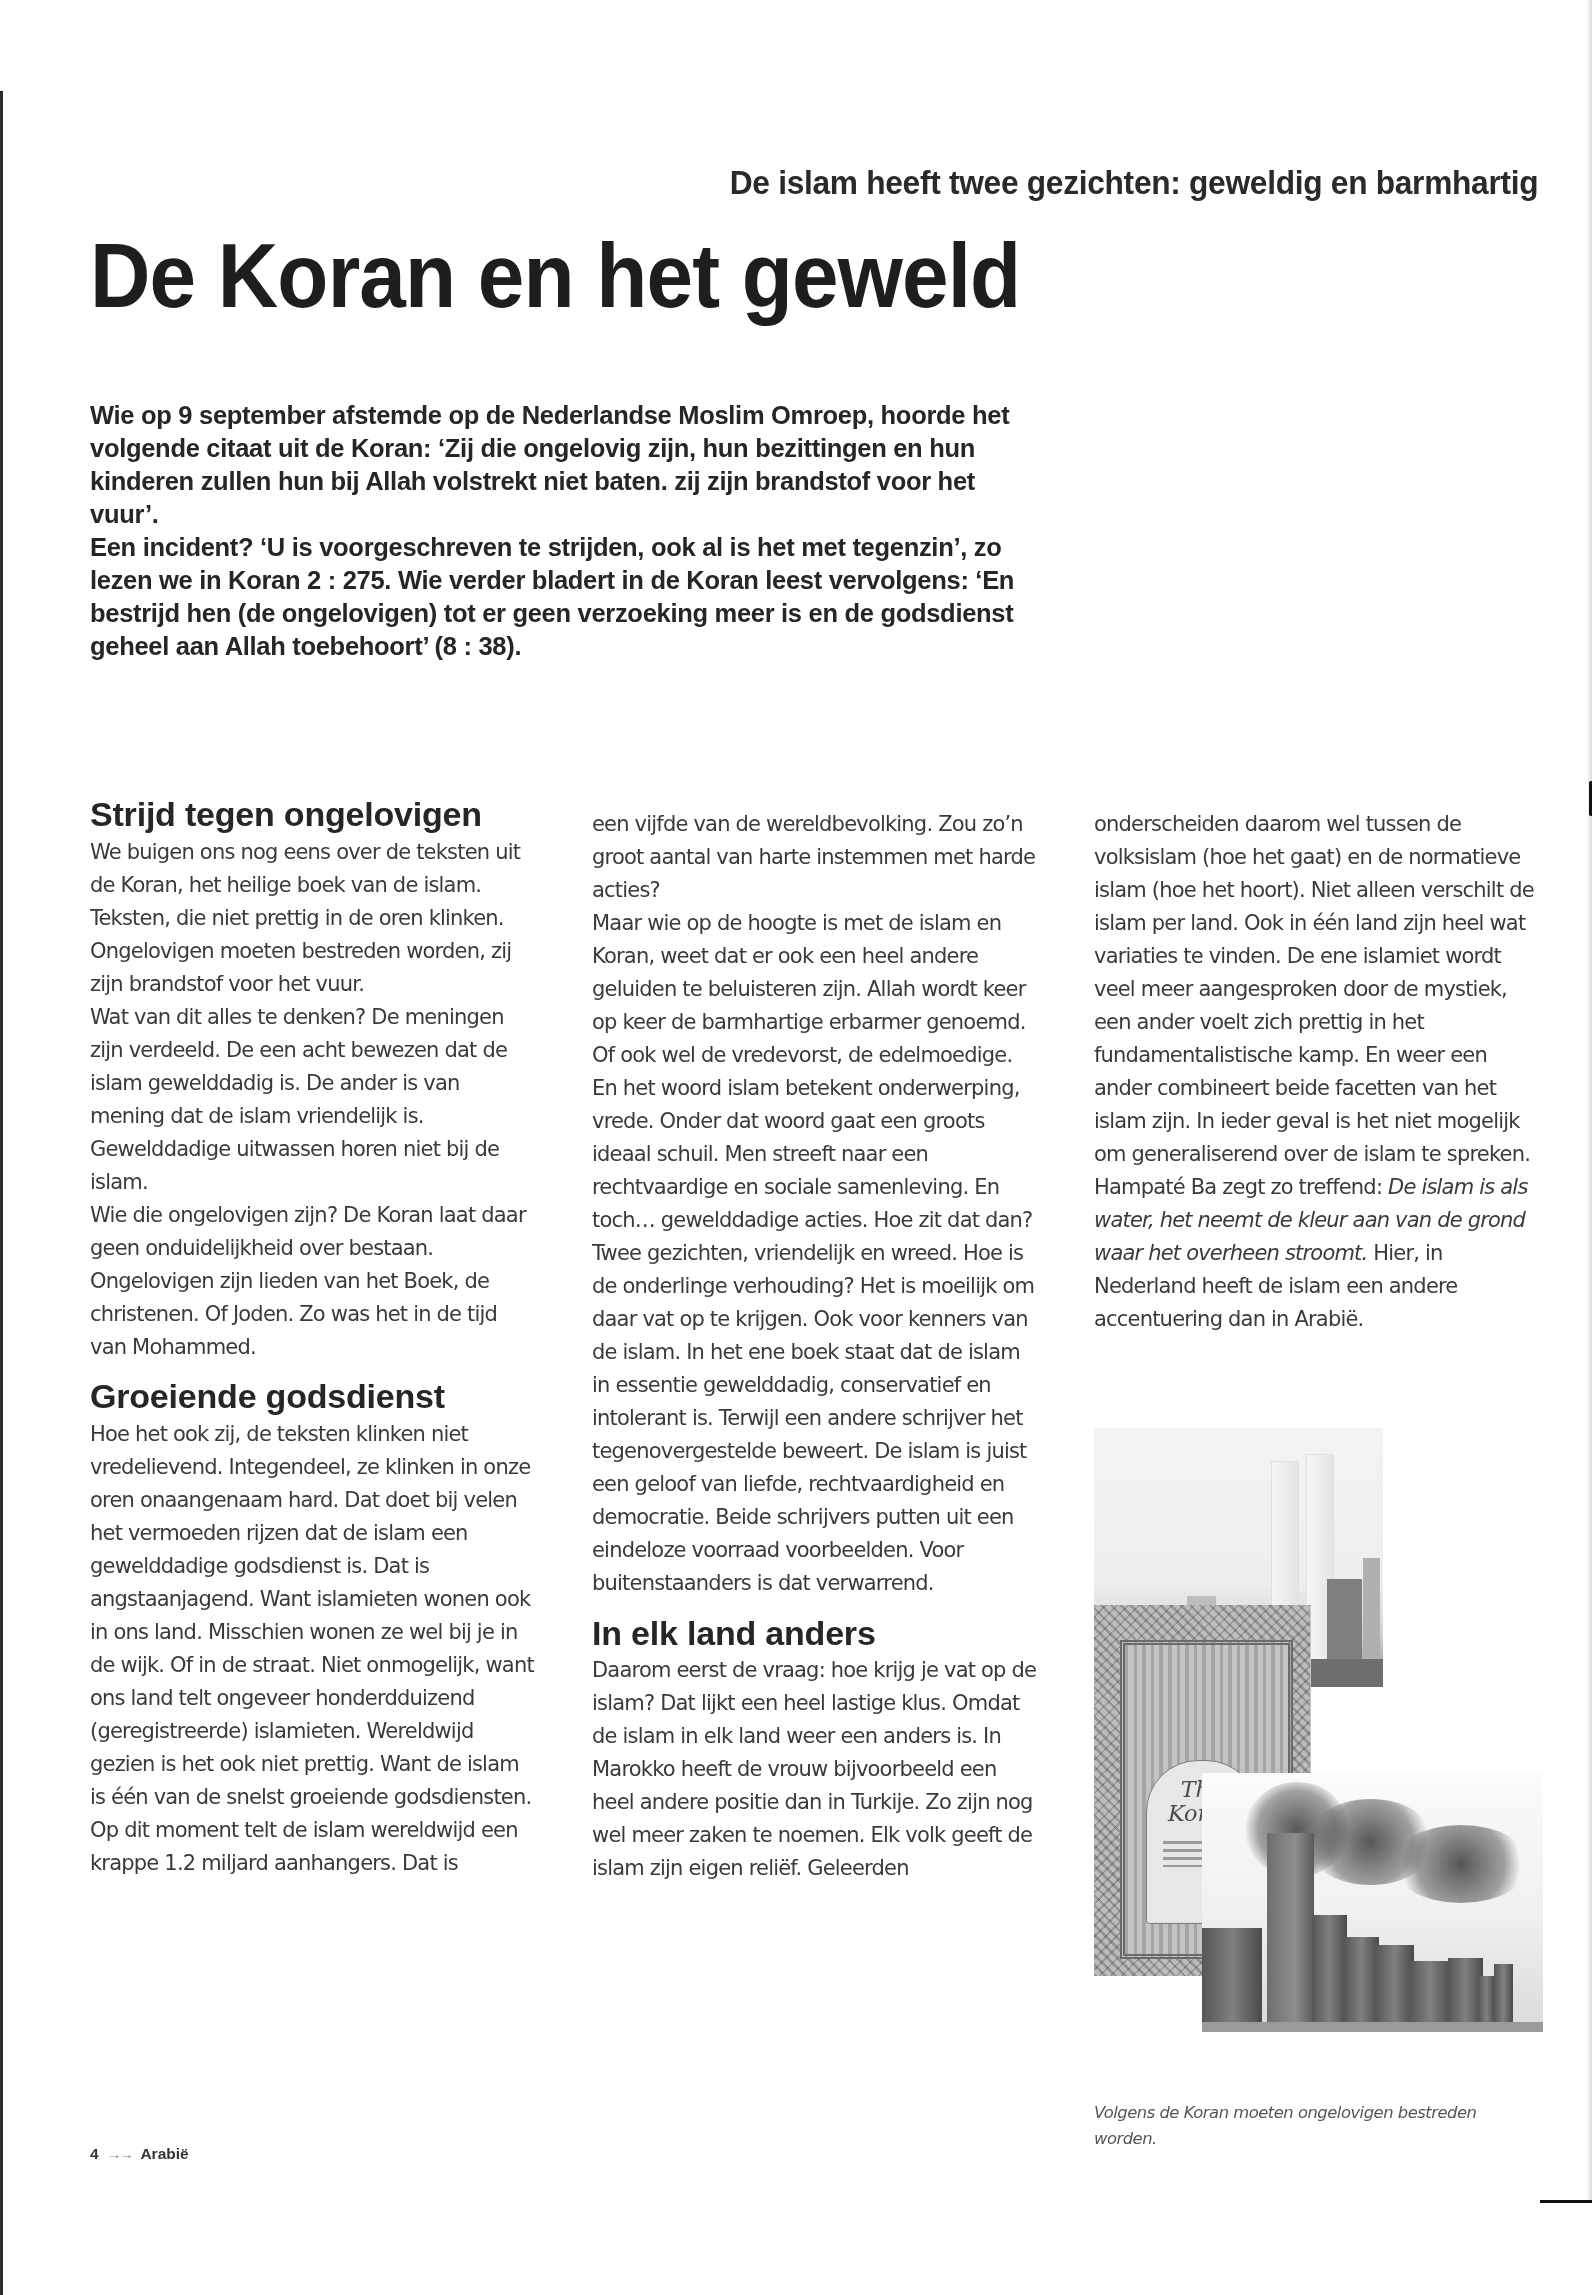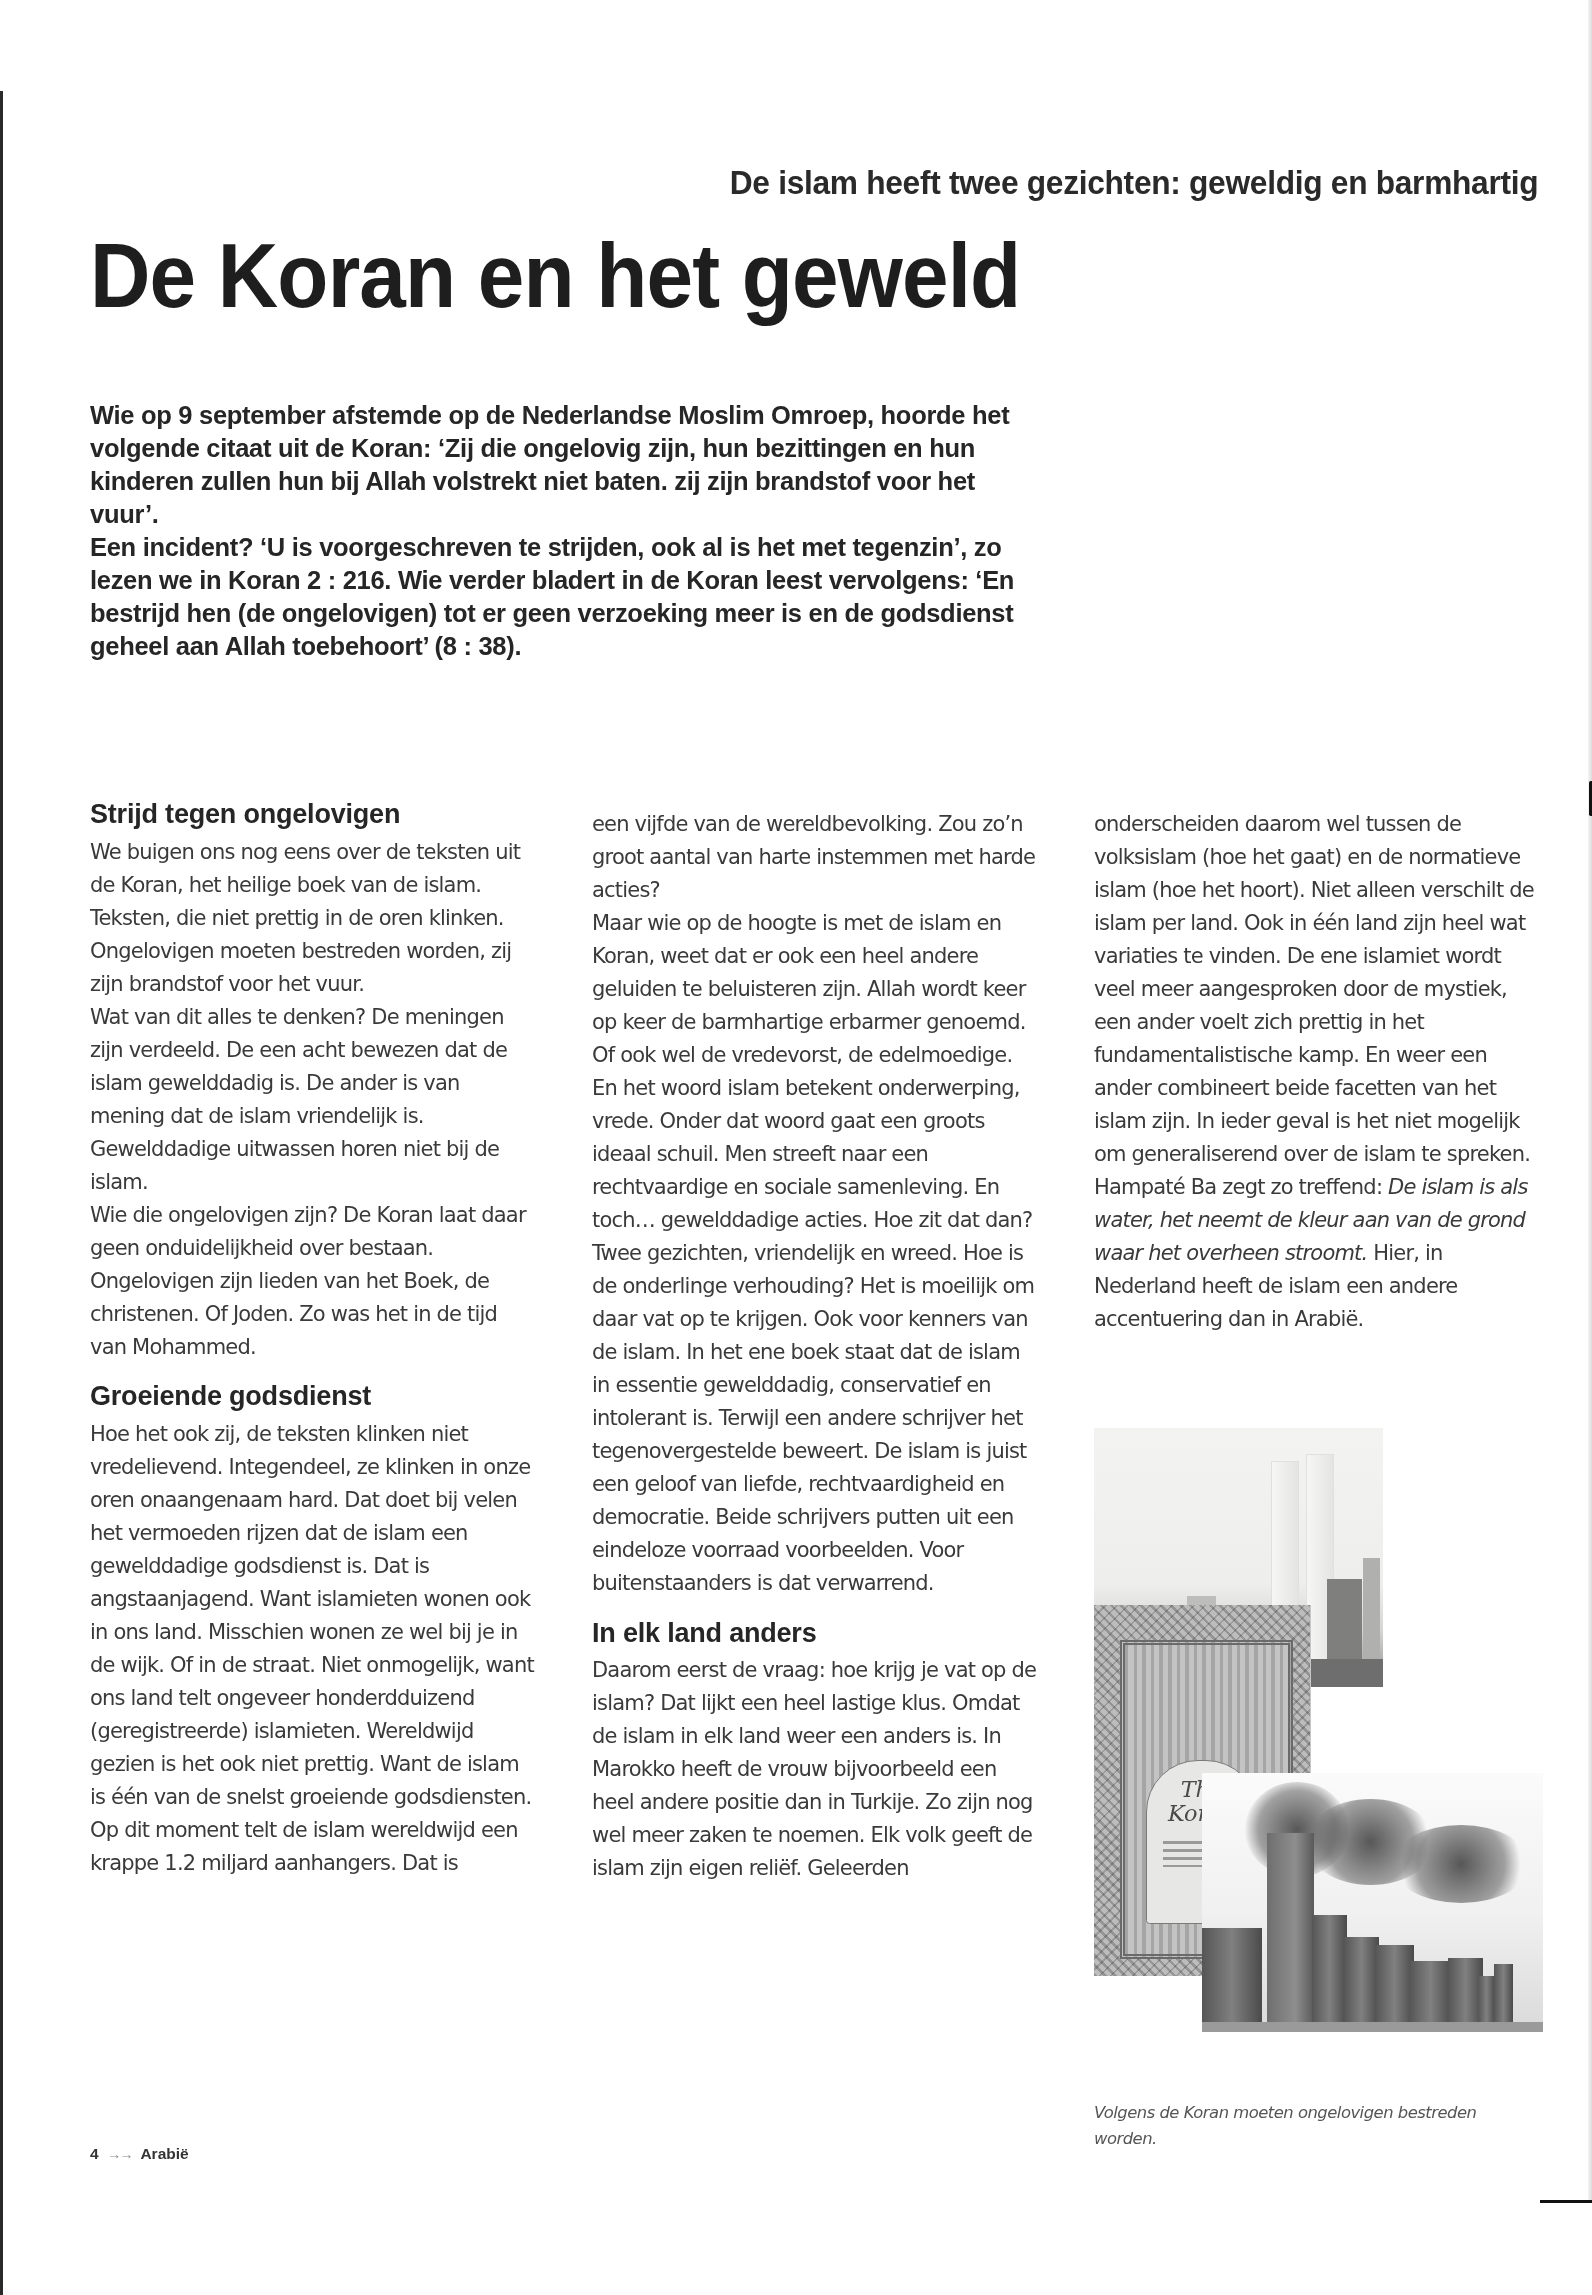--- a/index.html
+++ b/index.html
@@ -33,21 +33,21 @@
   .col {
     position: absolute; top: 796px; width: 449px;
     font-family: "DejaVu Sans", sans-serif; font-size: 21px; line-height: 33px;
     color: #3a3a3a; letter-spacing: -0.8px;
   }
   .col1 { left: 90px; top: 797px; }
   .col2 { left: 592px; top: 808px; }
   .col3 { left: 1094px; top: 808px; }
   .col p { margin: 0; }
   .col h2 {
-    font-family: "Liberation Sans", sans-serif; font-weight: bold; font-size: 27px; line-height: 35px;
+    font-family: "Liberation Sans", sans-serif; font-weight: bold; font-size: 34px; line-height: 35px;
     color: #262626; margin: 0 0 3.5px 0; letter-spacing: -0.2px;
   }
   .col h2.spaced { margin-top: 15.5px; }
   .col .quote { font-style: italic; }
 
   .photo-wrap { position: absolute; left: 1094px; top: 1428px; width: 449px; height: 621px; }
   .photo-skyline {
     position: absolute; left: 0; top: 0; width: 289px; height: 259px;
     background: linear-gradient(to bottom, #f3f3f1 0%, #eeeeec 60%, #d6d6d4 78%, #8c8c8c 100%);
     overflow: hidden;
@@ -111,21 +111,21 @@
 <div class="scan-left"></div>
 <div class="scan-right-edge"></div>
 <div class="scan-right-nub"></div>
 <div class="scan-bottom-edge"></div>
 
 <div class="kicker">De islam heeft twee gezichten: geweldig en barmhartig</div>
 <h1 class="title">De Koran en het geweld</h1>
 
 <div class="lead">
   <p>Wie op 9 september afstemde op de Nederlandse Moslim Omroep, hoorde het volgende citaat uit de Koran: ‘Zij die ongelovig zijn, hun bezittingen en hun kinderen zullen hun bij Allah volstrekt niet baten. zij zijn brandstof voor het vuur’.</p>
-  <p>Een incident? ‘U is voorgeschreven te strijden, ook al is het met tegenzin’, zo lezen we in Koran 2 : 216. Wie verder bladert in de Koran leest vervolgens: ‘En bestrijd hen (de ongelovigen) tot er geen verzoeking meer is en de godsdienst geheel aan Allah toebehoort’ (8 : 38).</p>
+  <p>Een incident? ‘U is voorgeschreven te strijden, ook al is het met tegenzin’, zo lezen we in Koran 2 : 275. Wie verder bladert in de Koran leest vervolgens: ‘En bestrijd hen (de ongelovigen) tot er geen verzoeking meer is en de godsdienst geheel aan Allah toebehoort’ (8 : 38).</p>
 </div>
 
 <div class="col col1">
   <h2>Strijd tegen ongelovigen</h2>
   <p>We buigen ons nog eens over de teksten uit de Koran, het heilige boek van de islam. Teksten, die niet prettig in de oren klinken. Ongelovigen moeten bestreden worden, zij zijn brandstof voor het vuur.</p>
   <p>Wat van dit alles te denken? De meningen zijn verdeeld. De een acht bewezen dat de islam gewelddadig is. De ander is van mening dat de islam vriendelijk is. Gewelddadige uitwassen horen niet bij de islam.</p>
   <p>Wie die ongelovigen zijn? De Koran laat daar geen onduidelijkheid over bestaan. Ongelovigen zijn lieden van het Boek, de christenen. Of Joden. Zo was het in de tijd van Mohammed.</p>
   <h2 class="spaced">Groeiende godsdienst</h2>
   <p>Hoe het ook zij, de teksten klinken niet vredelievend. Integendeel, ze klinken in onze oren onaangenaam hard. Dat doet bij velen het vermoeden rijzen dat de islam een gewelddadige godsdienst is. Dat is angstaanjagend. Want islamieten wonen ook in ons land. Misschien wonen ze wel bij je in de wijk. Of in de straat. Niet onmogelijk, want ons land telt ongeveer honderdduizend (geregistreerde) islamieten. Wereldwijd gezien is het ook niet prettig. Want de islam is één van de snelst groeiende godsdiensten. Op dit moment telt de islam wereldwijd een krappe 1.2 miljard aanhangers. Dat is</p>
 </div>

